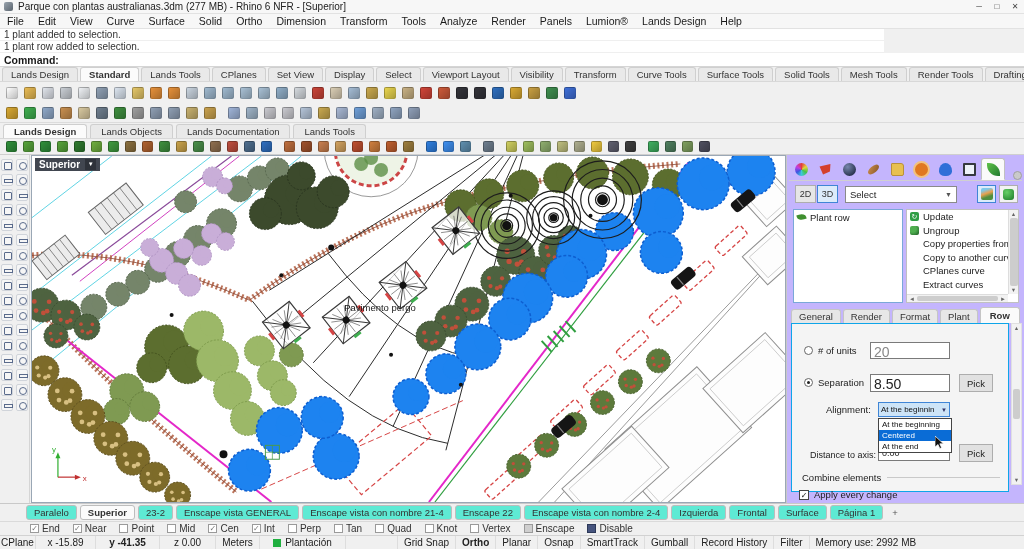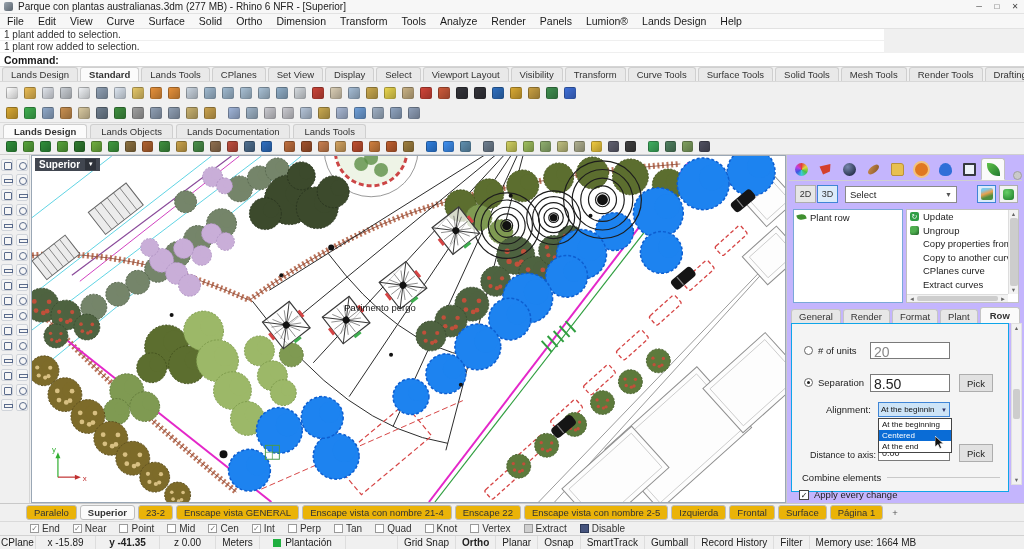--- a/index.html
+++ b/index.html
@@ -104,21 +104,21 @@
 #dd-align .opt.hl{background:#0a6cd6;color:#fff}
 #cursor{position:absolute;left:56px;top:17px;z-index:6}
 #combine-row{position:absolute;left:10px;top:148px;right:8px;display:flex;align-items:center}
 #combine-row .line{flex:1;border-top:1px solid #c9c9c9;margin-left:6px}
 #rp-scroll{position:absolute;left:224px;top:168px;width:11px;height:162px;background:#f2f2f2;border:1px solid #e0e0e0;font-size:5.5px;color:#666;display:flex;flex-direction:column;align-items:center;justify-content:space-between;padding:1px 0}
 #rp-scroll .thumb{width:7px;height:30px;background:#cdcdcd;border-radius:2px}
 #rp-apply{position:absolute;left:12px;top:334px;display:flex;align-items:center;font-size:9.5px}
 #rp-apply .chk{width:10px;height:10px;border:1px solid #444;background:#fff;font-size:8px;line-height:9px;text-align:center;color:#111;margin-right:5px}
 
 #vtabs{left:0;top:503px;width:1024px;height:18px;background:#f0f0f0;border-top:1px solid #c9c9c9;display:flex;align-items:center;font-size:9.5px;padding-left:26px}
-#vtabs .vtab{padding:1px 7px;background:#eab308;border:1px solid #bdbdbd;border-radius:3px;margin-right:3px;white-space:nowrap;color:#333}
+#vtabs .vtab{padding:1px 7px;background:#5eead4;border:1px solid #bdbdbd;border-radius:3px;margin-right:3px;white-space:nowrap;color:#333}
 #vtabs .vtab.active{background:#fbfbfb;font-weight:bold}
 #vtabs .addtab{padding:0 6px;color:#555}
 #osnap{left:0;top:521px;width:1024px;height:14px;background:#f0f0f0;border-top:1px solid #dadada;display:flex;align-items:center;font-size:10px;color:#333;padding-left:30px}
 .oitem{display:flex;align-items:center;margin-right:13px;white-space:nowrap}
 .cb{width:9px;height:9px;border:1px solid #9a9a9a;background:#fff;margin-right:3px;font-size:8px;line-height:8px;text-align:center;color:#777}
 .cb.filled{background:#cfcfcf}
 .cb.active{background:#46547e;border-color:#2c3858}
 #statusbar{left:0;top:535px;width:1024px;height:14px;background:#f0f0f0;border-top:1px solid #d2d2d2;display:flex;align-items:stretch;font-size:10px;color:#222}
 #statusbar .pane{display:flex;align-items:center;justify-content:center;border-right:1px solid #ddd;white-space:nowrap;padding:0 2px}
 #statusbar .pane.bold{font-weight:bold}
@@ -1207,21 +1207,21 @@
   </div>
 </div>
 
 <div id="vtabs" class="abs">
     <div class="vtab">Paralelo</div>
     <div class="vtab active">Superior</div>
     <div class="vtab">23-2</div>
     <div class="vtab">Enscape vista GENERAL</div>
     <div class="vtab">Enscape vista con nombre 21-4</div>
     <div class="vtab">Enscape 22</div>
-    <div class="vtab">Enscape vista con nombre 2-5</div>
+    <div class="vtab">Enscape vista con nombre 2-4</div>
     <div class="vtab">Izquierda</div>
     <div class="vtab">Frontal</div>
     <div class="vtab">Surface</div>
     <div class="vtab">Página 1</div>
     <div class="addtab">+</div>
   </div>
 <div id="osnap" class="abs">
     <div class="oitem">
       <span class="cb">✓</span>
       <span>End</span>
@@ -1261,21 +1261,21 @@
     <div class="oitem">
       <span class="cb"></span>
       <span>Knot</span>
     </div>
     <div class="oitem">
       <span class="cb"></span>
       <span>Vertex</span>
     </div>
     <div class="oitem">
       <span class="cb filled"></span>
-      <span>Extract</span>
+      <span>Enscape</span>
     </div>
     <div class="oitem">
       <span class="cb active"></span>
       <span>Disable</span>
     </div>
   </div>
 <div id="statusbar" class="abs">
     <div class="pane" style="width: 36px;">CPlane</div>
     <div class="pane" style="width: 60px;">x -15.89</div>
     <div class="pane" style="width: 64px; font-weight: bold;">y -41.35</div>
@@ -1287,14 +1287,14 @@
     </div>
     <div class="pane" style="width: 52px; border-right: 1px solid rgb(221, 221, 221);"></div>
     <div class="pane" style="padding: 0px 6px;">Grid Snap</div>
     <div class="pane bold" style="padding: 0px 6px;">Ortho</div>
     <div class="pane" style="padding: 0px 6px;">Planar</div>
     <div class="pane" style="padding: 0px 6px;">Osnap</div>
     <div class="pane" style="padding: 0px 6px;">SmartTrack</div>
     <div class="pane" style="padding: 0px 6px;">Gumball</div>
     <div class="pane" style="padding: 0px 6px;">Record History</div>
     <div class="pane" style="padding: 0px 6px;">Filter</div>
-    <div class="pane" style="padding: 0px 6px; border-right: none;">Memory use: 1664 MB</div>
+    <div class="pane" style="padding: 0px 6px; border-right: none;">Memory use: 2992 MB</div>
   </div>
 
 </body></html>

